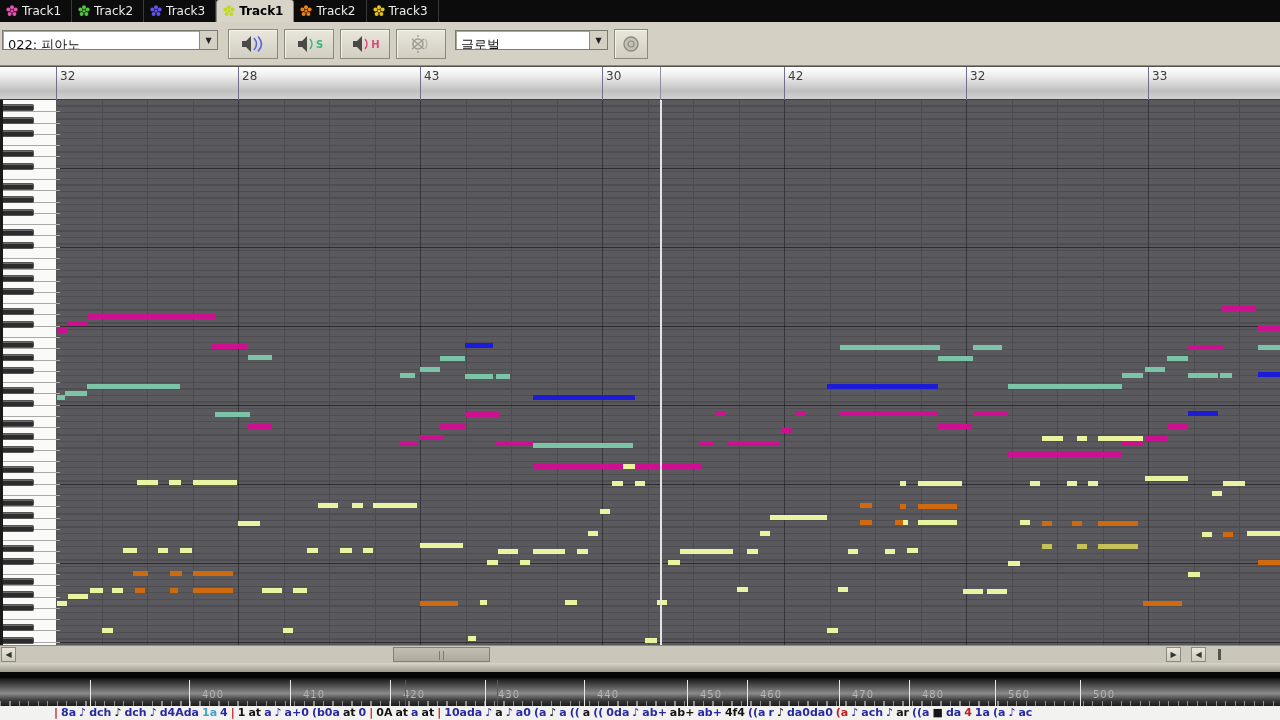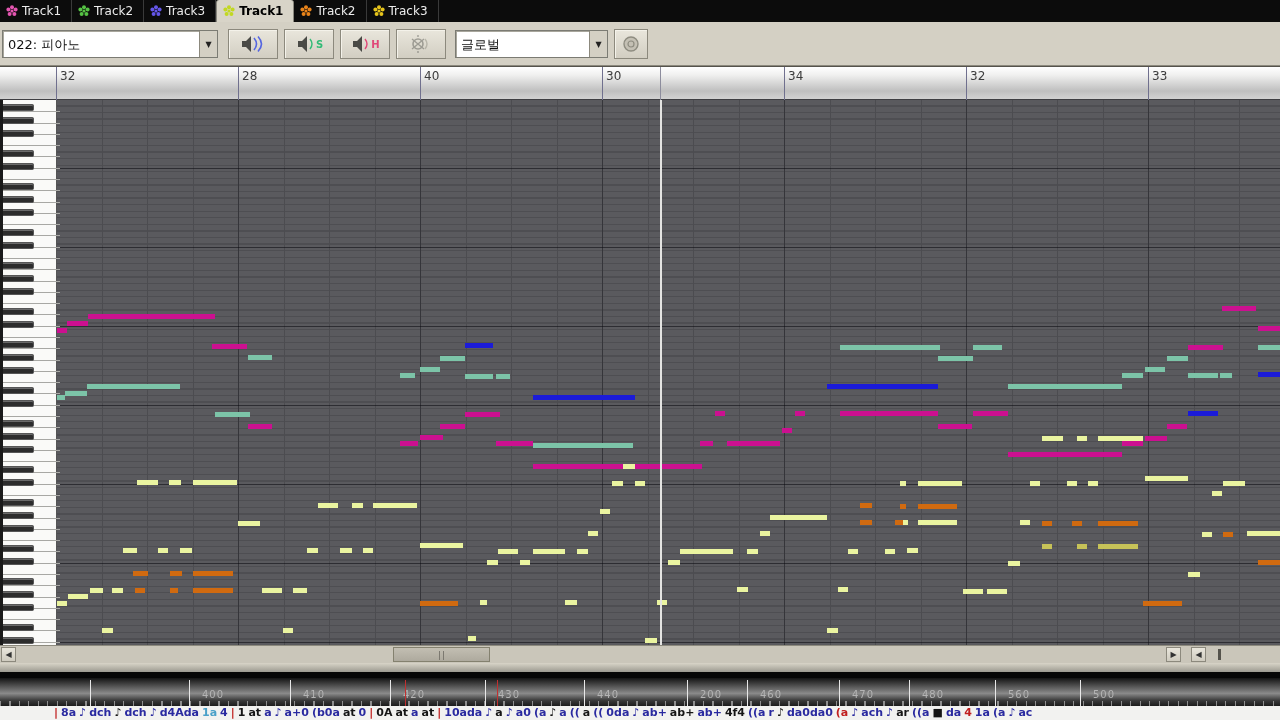--- a/index.html
+++ b/index.html
@@ -14,21 +14,21 @@
          color:#ececec; font-size:12px; border-right:1px solid #3a3a3a;
          background:#0c0c0c; cursor:default; }
   .tab.active { background:#d8d4c8; color:#000; font-weight:bold;
                 border-right:1px solid #8a887e; border-left:1px solid #8a887e;
                 border-top-left-radius:3px; border-top-right-radius:3px; }
   .tab svg { display:block; }
 
   
   #toolbar { position:absolute; left:0; top:22px; width:1280px; height:44px;
              background:#d4d0c4; border-bottom:1px solid #8c897d; }
-  .combo { position:absolute; top:8px; height:28px; background:#fff;
+  .combo { position:absolute; top:8px; height:20px; background:#fff;
            border:1px solid #7b7b73; box-shadow:inset 1px 1px 0 #a8a69c;
            display:flex; align-items:stretch; }
   .combo-text { flex:1; font-size:13px; color:#111; padding:5px 4px 0 5px;
                 white-space:nowrap; overflow:hidden; }
   .combo-arrow { width:18px; background:#d4d0c4; border-left:1px solid #8c897d;
                  display:flex; align-items:center; justify-content:center;
                  font-size:8px; color:#222; }
   #combo-instrument { left:2px; width:216px; }
   #combo-global { left:455px; width:153px; }
   .tbtn { position:absolute; top:7px; width:50px; height:30px;
@@ -226,25 +226,25 @@
       </svg>
     </div>
   </div>
 
   <div id="ruler">
       <div class="rline" style="left: 56px;"></div>
       <div class="rnum" style="left: 60px;">32</div>
       <div class="rline" style="left: 238px;"></div>
       <div class="rnum" style="left: 242px;">28</div>
       <div class="rline" style="left: 420px;"></div>
-      <div class="rnum" style="left: 424px;">40</div>
+      <div class="rnum" style="left: 424px;">43</div>
       <div class="rline" style="left: 602px;"></div>
       <div class="rnum" style="left: 606px;">30</div>
       <div class="rline" style="left: 784px;"></div>
-      <div class="rnum" style="left: 788px;">34</div>
+      <div class="rnum" style="left: 788px;">42</div>
       <div class="rline" style="left: 966px;"></div>
       <div class="rnum" style="left: 970px;">32</div>
       <div class="rline" style="left: 1148px;"></div>
       <div class="rnum" style="left: 1152px;">33</div>
       <div style="position: absolute; left: 660px; top: 0px; width: 1px; height: 34px; background: rgb(141, 141, 157);"></div>
     </div>
 
   <div id="main">
     <div id="gridbg"></div>
     <div id="lines">
@@ -534,21 +534,21 @@
         <div class="tnum" style="left: 202px;">400</div>
         <div class="ttick" style="left: 290px;"></div>
         <div class="tnum" style="left: 303px;">410</div>
         <div class="ttick" style="left: 390px;"></div>
         <div class="tnum" style="left: 403px;">420</div>
         <div class="ttick" style="left: 485px;"></div>
         <div class="tnum" style="left: 498px;">430</div>
         <div class="ttick" style="left: 584px;"></div>
         <div class="tnum" style="left: 597px;">440</div>
         <div class="ttick" style="left: 687px;"></div>
-        <div class="tnum" style="left: 700px;">200</div>
+        <div class="tnum" style="left: 700px;">450</div>
         <div class="ttick" style="left: 747px;"></div>
         <div class="tnum" style="left: 760px;">460</div>
         <div class="ttick" style="left: 839px;"></div>
         <div class="tnum" style="left: 852px;">470</div>
         <div class="ttick" style="left: 909px;"></div>
         <div class="tnum" style="left: 922px;">480</div>
         <div class="ttick" style="left: 995px;"></div>
         <div class="tnum" style="left: 1008px;">560</div>
         <div class="ttick" style="left: 1080px;"></div>
         <div class="tnum" style="left: 1093px;">500</div>

